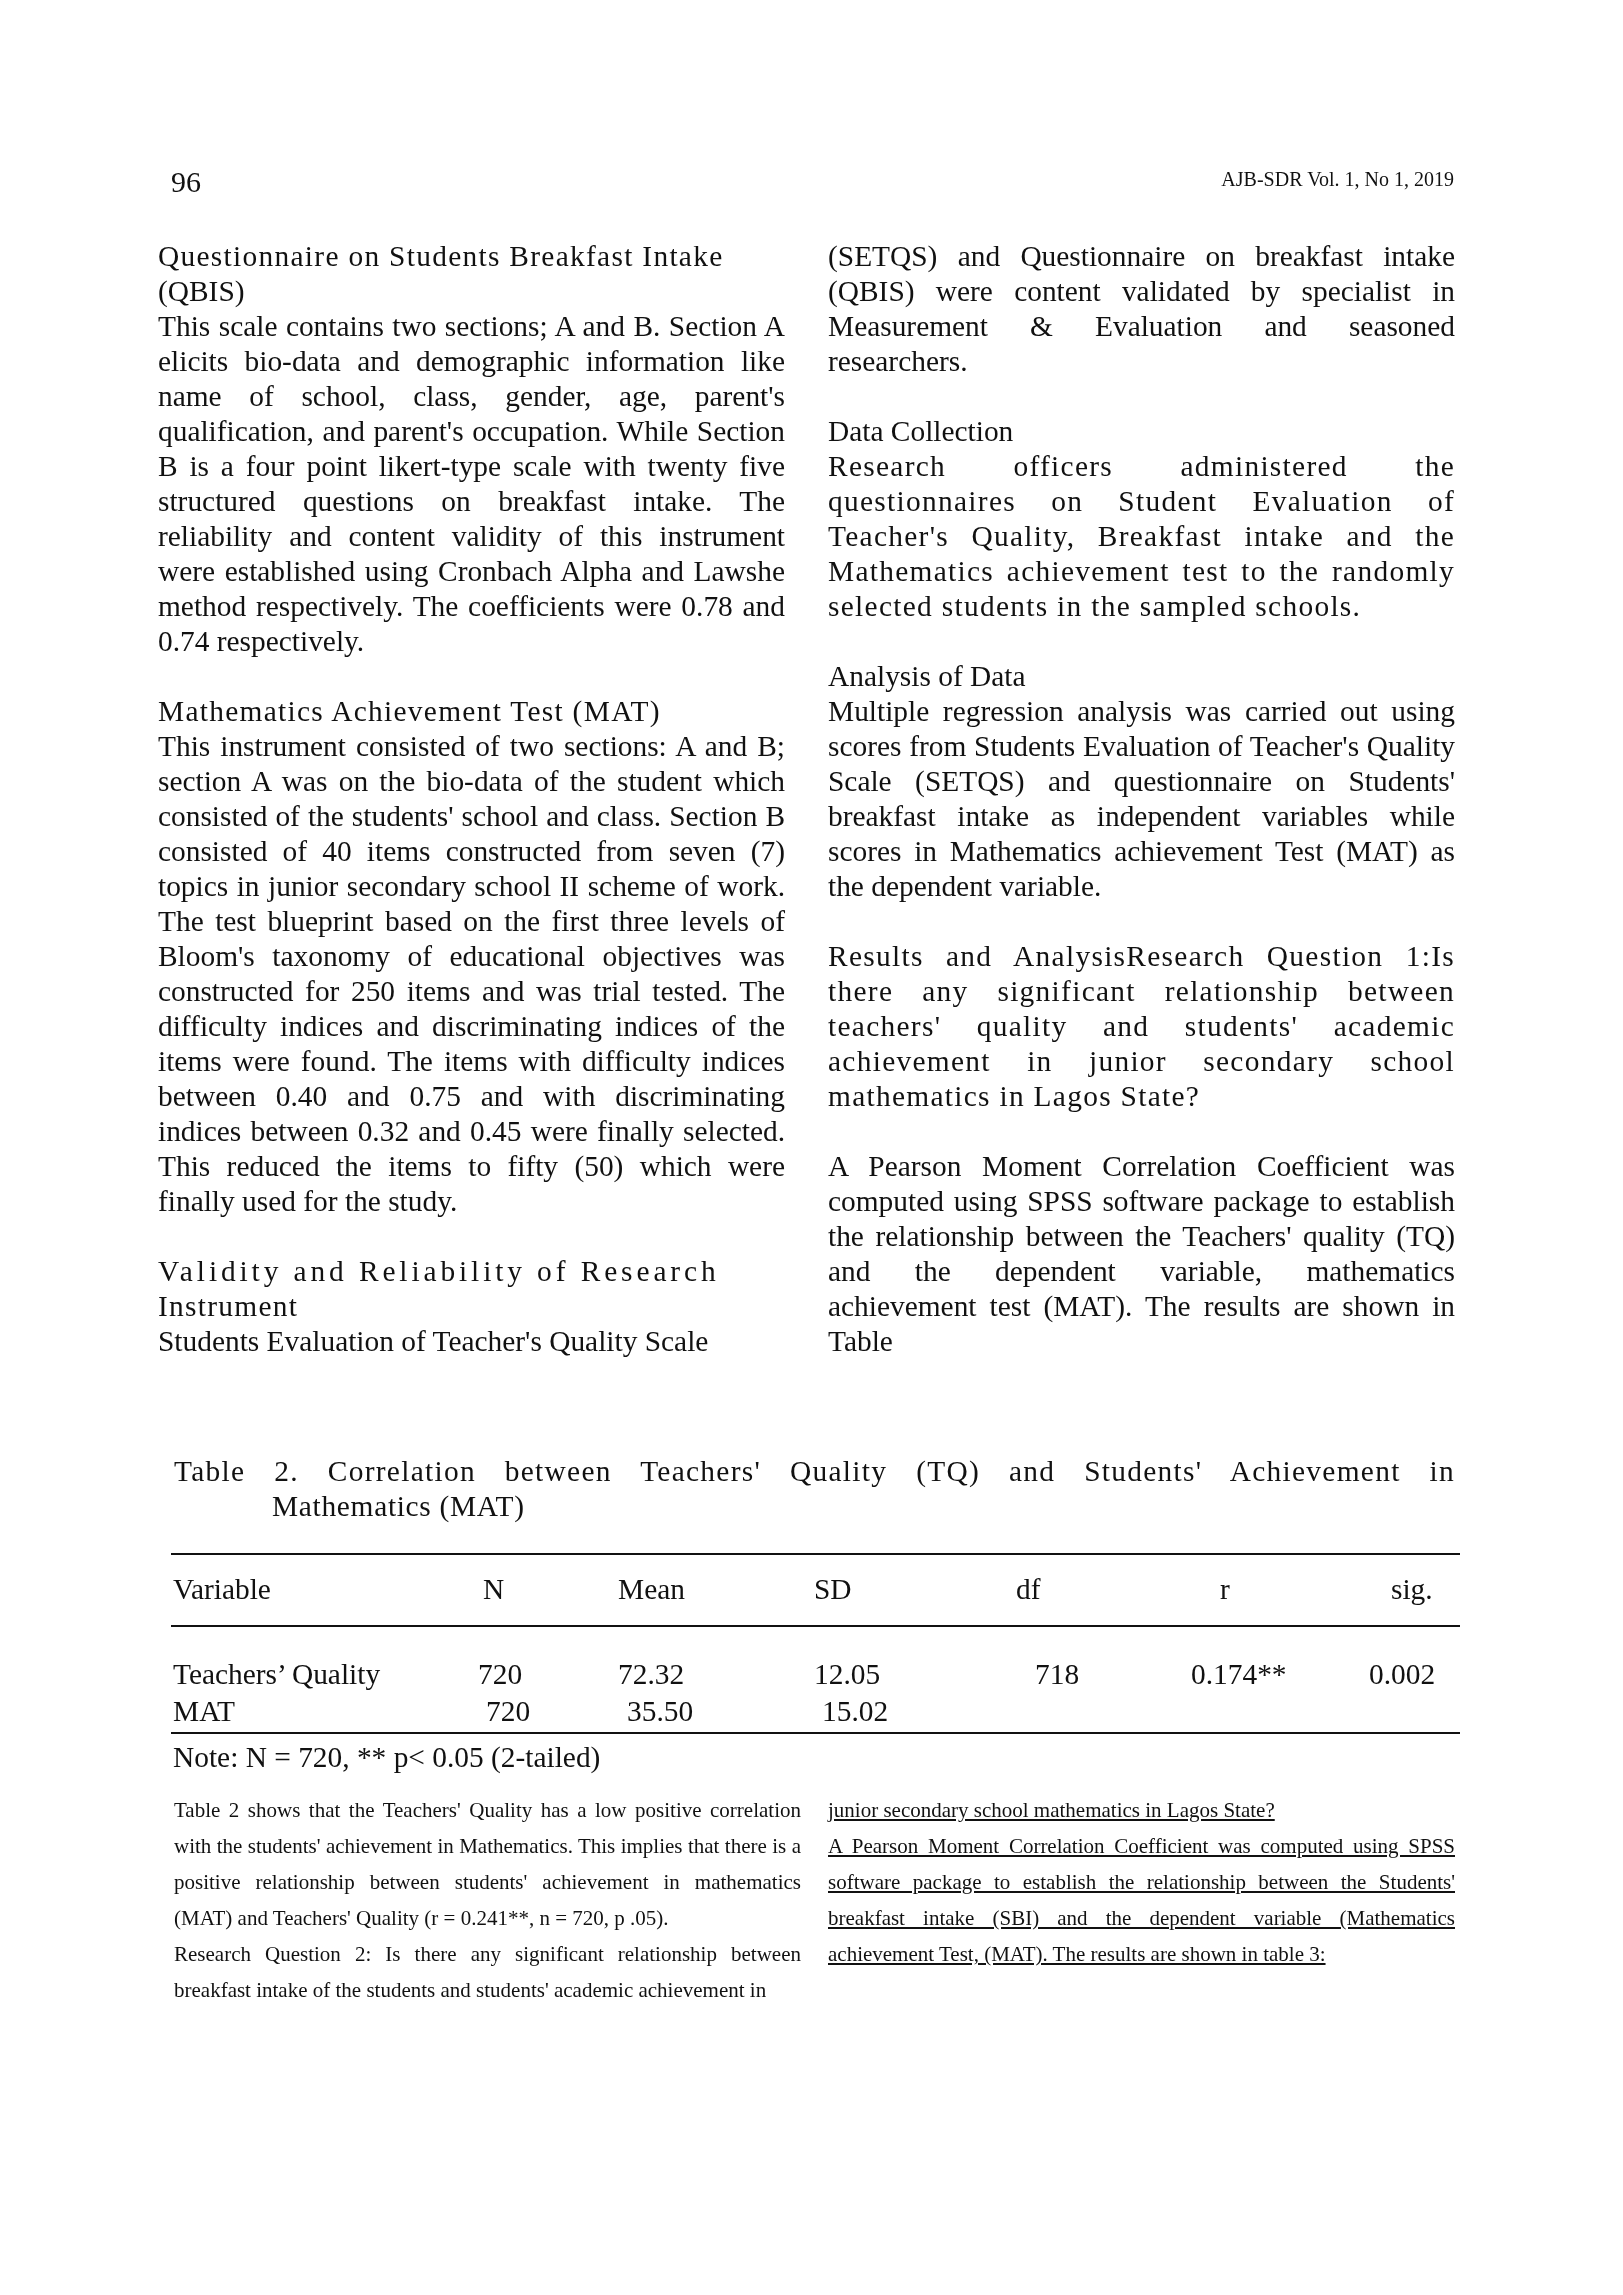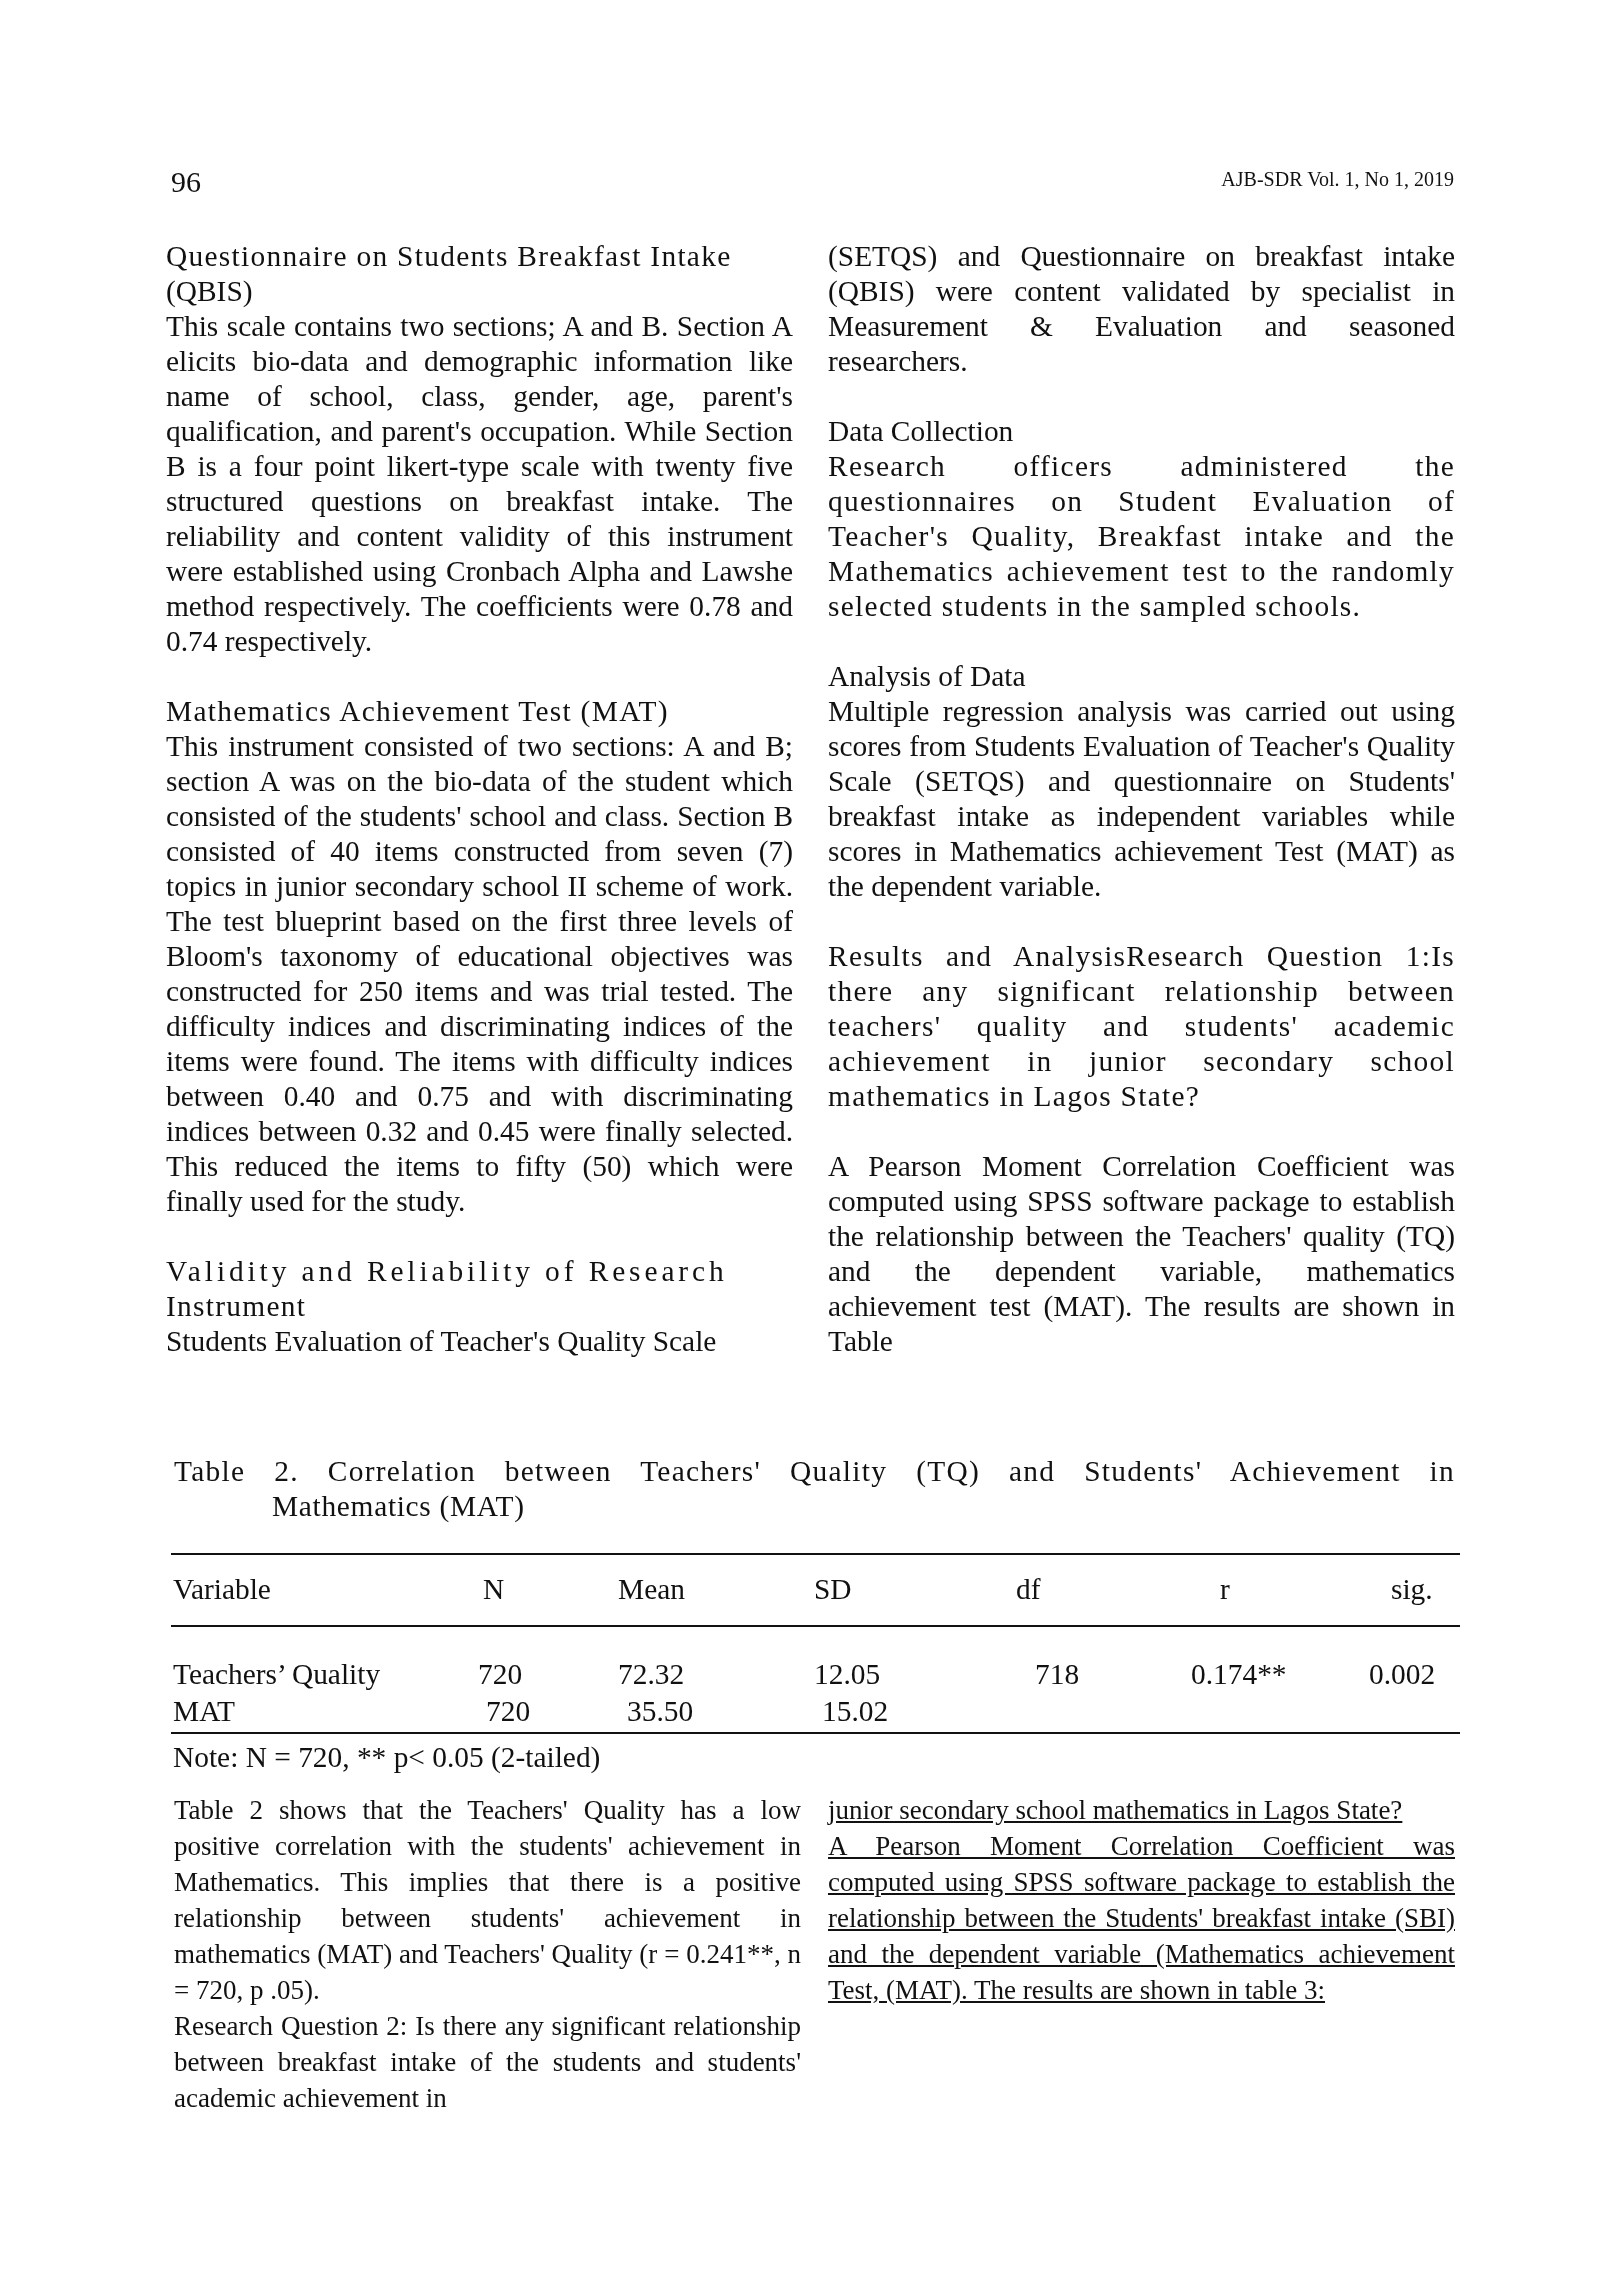--- a/index.html
+++ b/index.html
@@ -3,34 +3,34 @@
 <meta charset="utf-8">
 <style>
   html, body { margin: 0; padding: 0; background: #ffffff; }
   body { width: 1623px; height: 2295px; position: relative; overflow: hidden;
          font-family: "Liberation Serif", "DejaVu Serif", serif; color: #111111; }
   .page-number { position: absolute; left: 171px; top: 165px; font-size: 30px; }
   .journal-ref { position: absolute; right: 169px; top: 168px; font-size: 20px; }
   .col { position: absolute; top: 239px; width: 627px; font-size: 29.4px; line-height: 35px; text-align: justify; }
   .col p { margin: 0; }
   .col .gap { height: 35px; }
-  .col-left { left: 166px; }
+  .col-left { left: 158px; }
   .col-right { left: 828px; width: 627px; }
   .heading-spaced { letter-spacing: 1.3px; }
   .heading-wide { letter-spacing: 3.9px; text-align: justify; text-align-last: left; }
   .table-caption { position: absolute; left: 174px; top: 1454px; width: 1281px; font-size: 29.4px; line-height: 35px; }
   .table-caption .line1 { text-align: justify; text-align-last: justify; letter-spacing: 1.3px; }
   .table-caption .line2 { padding-left: 98px; letter-spacing: 0.7px; }
   .rule { position: absolute; left: 171px; width: 1289px; height: 2px; background: #111111; }
   .rule.r1 { top: 1553px; }
   .rule.r2 { top: 1625px; }
   .rule.r3 { top: 1732px; }
   .cell { position: absolute; font-size: 29.4px; white-space: nowrap; }
   .note { position: absolute; left: 173px; top: 1741px; font-size: 29.4px; }
-  .bottom-col { position: absolute; top: 1792px; width: 627px; font-size: 27px; line-height: 36px; text-align: justify; }
+  .bottom-col { position: absolute; top: 1792px; width: 627px; font-size: 21px; line-height: 36px; text-align: justify; }
   .bottom-col p { margin: 0; }
   .bottom-left { left: 174px; }
   .bottom-right { left: 828px; text-decoration: underline; }
 </style>
 </head>
 <body>
 
 <div class="page-number">96</div>
 <div class="journal-ref">AJB-SDR Vol. 1, No 1, 2019</div>
 

